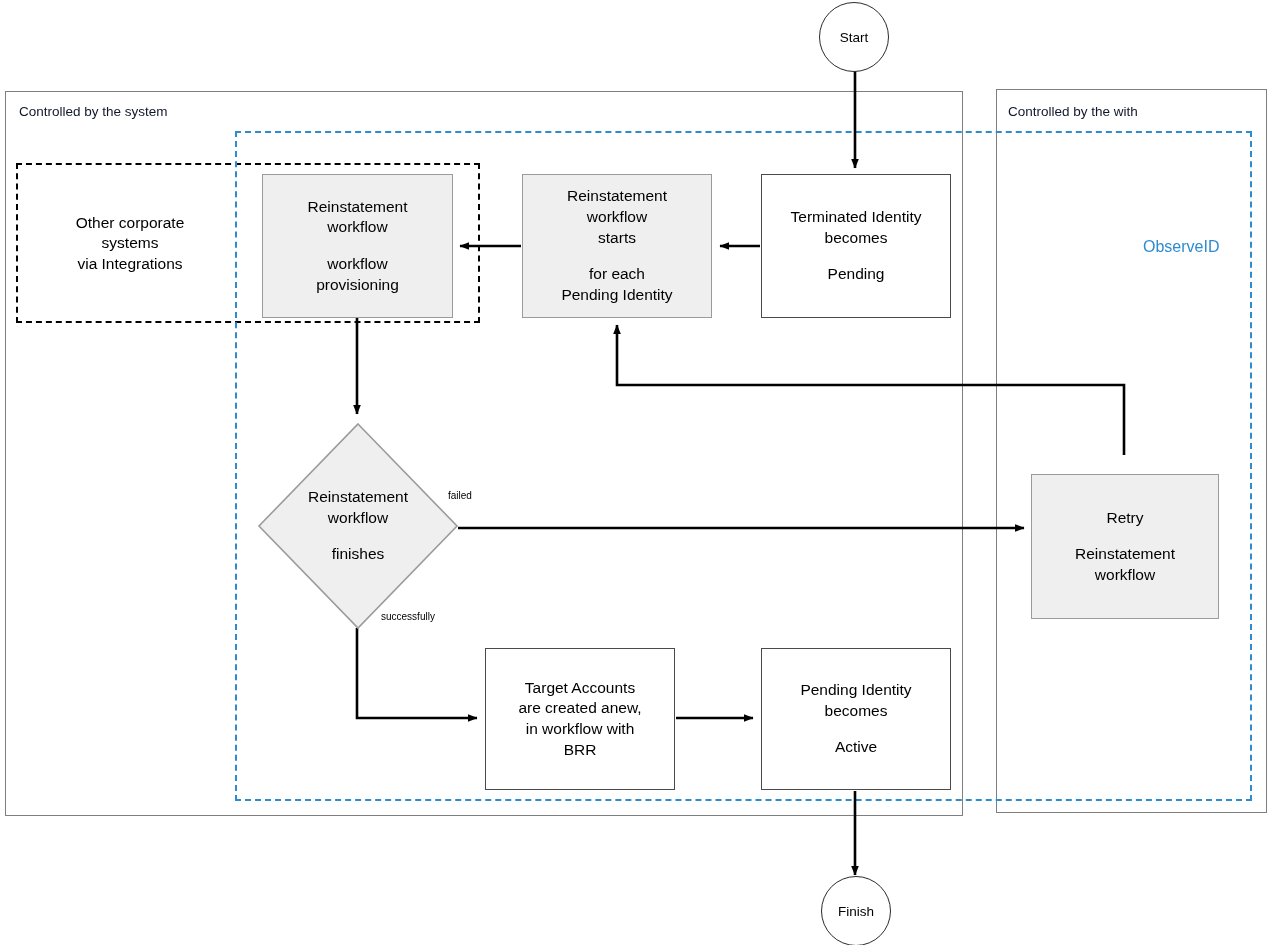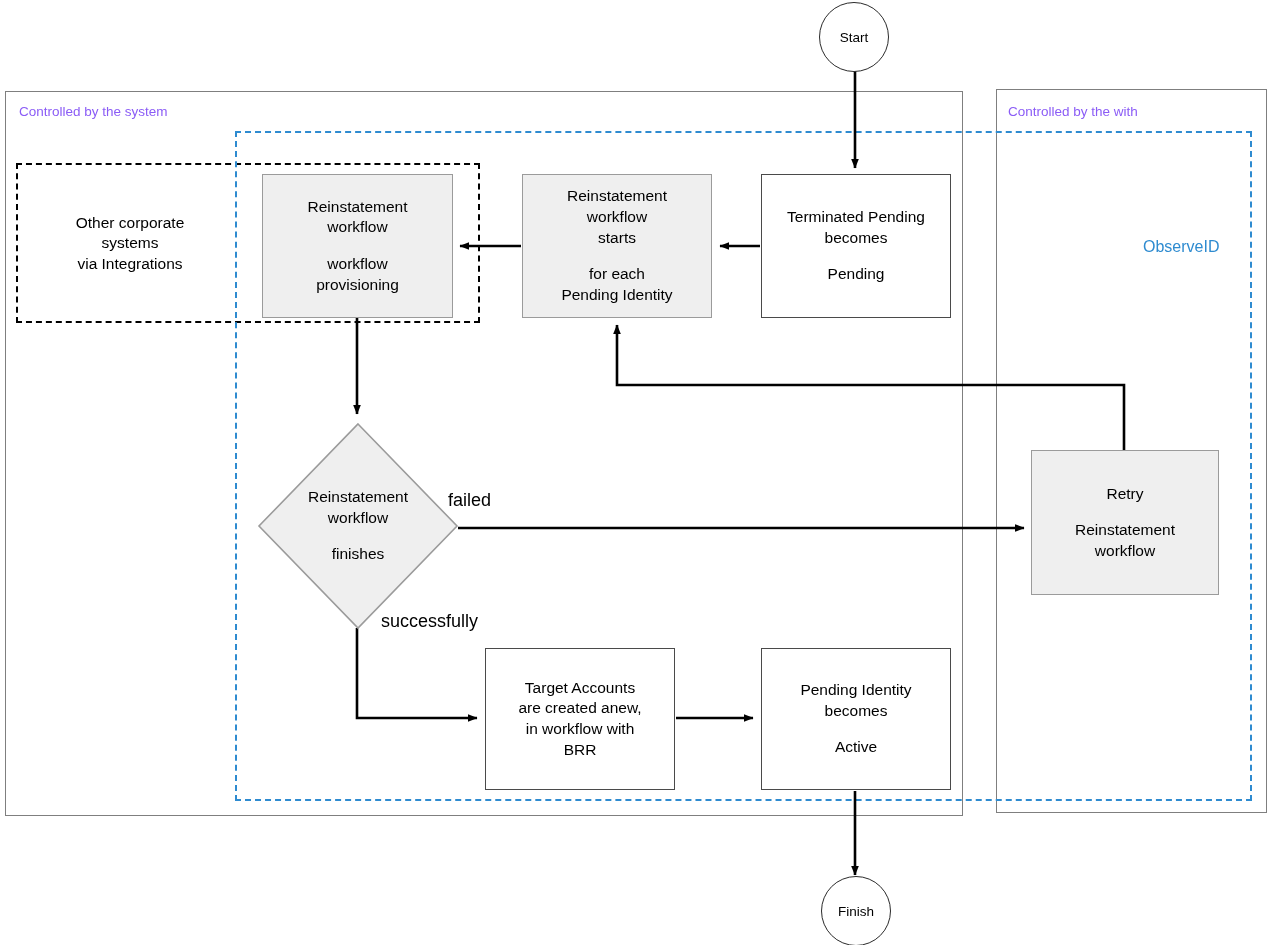--- a/index.html
+++ b/index.html
@@ -1,21 +1,21 @@
 <!DOCTYPE html>
 <html><head>
 <meta charset="utf-8">
 <style>
   html,body{margin:0;padding:0;background:#ffffff;}
   body{font-family:"Liberation Sans",sans-serif;}
   #stage{position:relative;width:1270px;height:945px;overflow:hidden;background:#fff;}
   svg#wires{position:absolute;left:0;top:0;width:1270px;height:945px;pointer-events:none;}
 
   .container-box{position:absolute;border:1px solid #7f7f7f;background:transparent;box-sizing:border-box;}
-  .container-label{position:absolute;font-size:13.5px;color:#8b5cf6;white-space:nowrap;}
+  .container-label{position:absolute;font-size:13.5px;color:#0f172a;white-space:nowrap;}
 
   .dashed-black{position:absolute;border:2px dashed #000;box-sizing:border-box;background:transparent;}
   .dashed-blue{position:absolute;border:2px dashed #2E8BD0;box-sizing:border-box;background:transparent;}
 
   .node{position:absolute;box-sizing:border-box;display:flex;flex-direction:column;
         align-items:center;justify-content:center;text-align:center;
         font-size:15.5px;color:#000;line-height:1.33;}
   .node.filled{background:#efefef;border:1px solid #9b9b9b;}
   .node.plain{background:#ffffff;border:1px solid #4a4a4a;}
   .node .gap{height:16px;}
@@ -23,21 +23,21 @@
   .terminator{position:absolute;border:1px solid #2b2b2b;border-radius:50%;background:#fff;
               display:flex;align-items:center;justify-content:center;font-size:13.5px;color:#000;}
 
   .diamond-wrap{position:absolute;}
   .diamond-wrap svg{position:absolute;left:0;top:0;}
   .diamond-text{position:absolute;left:0;top:0;width:100%;height:100%;
                 display:flex;flex-direction:column;align-items:center;justify-content:center;
                 text-align:center;font-size:15.5px;color:#000;line-height:1.33;}
   .diamond-text .gap{height:16px;}
 
-  .edge-label{position:absolute;font-size:18px;color:#000;white-space:nowrap;}
+  .edge-label{position:absolute;font-size:10px;color:#000;white-space:nowrap;}
   .brand-label{position:absolute;font-size:16px;color:#2E8BD0;white-space:nowrap;}
   .ln{white-space:nowrap;}
 </style>
 </head>
 <body>
 
 <div id="stage">
 
   <div class="container-box" style="left:5px;top:91px;width:958px;height:725px;"></div>
   <div class="container-label" style="left:19px;top:104px;">Controlled by the system</div>
@@ -103,27 +103,27 @@
   <div class="node filled" style="left:522px;top:174px;width:190px;height:144px;">
     <span class="ln">Reinstatement</span>
     <span class="ln">workflow</span>
     <span class="ln">starts</span>
     <span class="gap"></span>
     <span class="ln">for each</span>
     <span class="ln">Pending Identity</span>
   </div>
 
   <div class="node plain" style="left:761px;top:174px;width:190px;height:144px;">
-    <span class="ln">Terminated Pending</span>
+    <span class="ln">Terminated Identity</span>
     <span class="ln">becomes</span>
     <span class="gap"></span>
     <span class="ln">Pending</span>
   </div>
 
-  <div class="node filled" style="left:1031px;top:450px;width:188px;height:145px;">
+  <div class="node filled" style="left:1031px;top:474px;width:188px;height:145px;">
     <span class="ln">Retry</span>
     <span class="gap"></span>
     <span class="ln">Reinstatement</span>
     <span class="ln">workflow</span>
   </div>
 
   <div class="node plain" style="left:485px;top:648px;width:190px;height:142px;text-align:right;">
     <span class="ln">Target Accounts</span>
     <span class="ln">are created anew,</span>
     <span class="ln">in workflow with</span>

